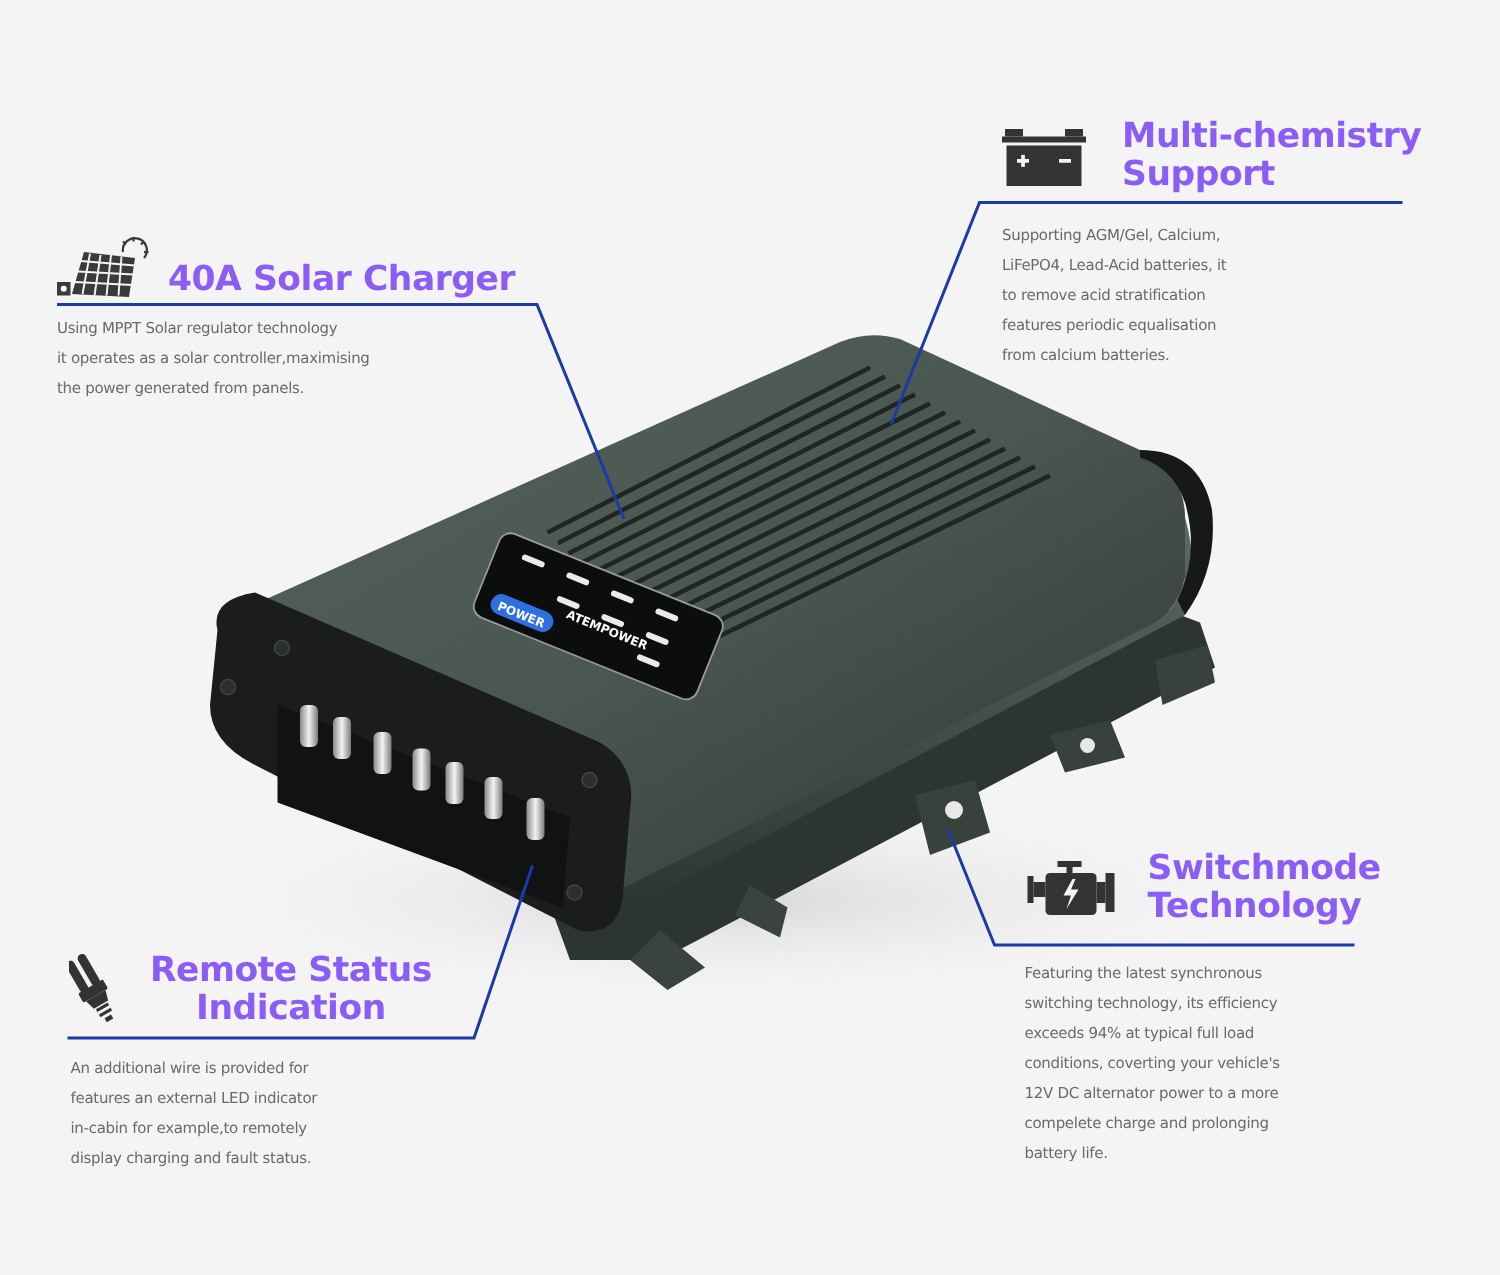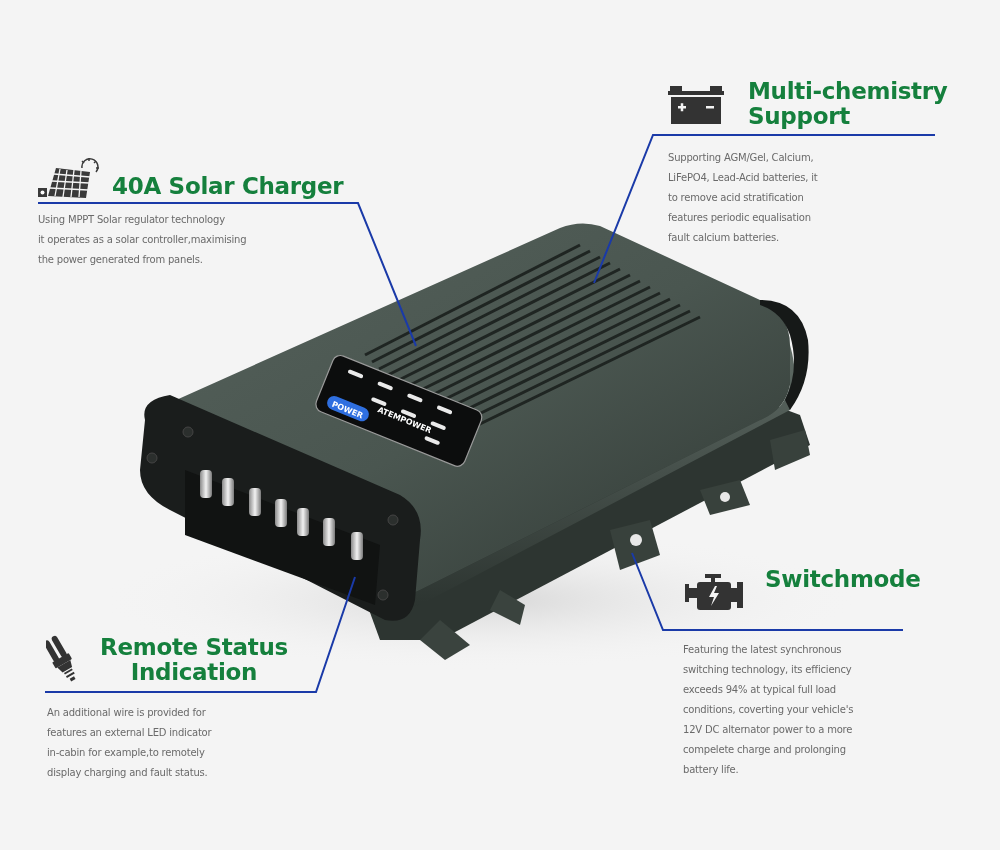--- a/index.html
+++ b/index.html
@@ -5,21 +5,21 @@
   html, body { margin: 0; padding: 0; }
   body {
     width: 1000px; height: 850px; position: relative; overflow: hidden;
     background: #f4f4f4;
     font-family: "DejaVu Sans", "Liberation Sans", sans-serif;
     color: #2a2a2a;
   }
   .abs { position: absolute; }
   .title {
     font-family: "DejaVu Sans", sans-serif;
-    font-weight: bold; color: #15803d; font-size: 23px; line-height: 25px;
+    font-weight: bold; color: #8b5cf6; font-size: 23px; line-height: 25px;
     letter-spacing: -0.3px;
   }
   .body-text {
     font-family: "DejaVu Sans", sans-serif;
     color: #6a6a6a; font-size: 10px; line-height: 20px; letter-spacing: -0.2px;
   }
   .connectors { position: absolute; left: 0; top: 0; width: 1000px; height: 850px; pointer-events: none; }
   .device { position: absolute; left: 0; top: 0; width: 1000px; height: 850px; }
 </style>
 </head>
@@ -173,37 +173,38 @@
   </svg>
   <div class="abs title" style="left:80px; top:1px; white-space:nowrap;">
     <div>Multi-chemistry</div>
     <div>Support</div>
   </div>
   <div class="abs body-text" style="left:0; top:70px; white-space:nowrap;">
     <div>Supporting AGM/Gel, Calcium,</div>
     <div>LiFePO4, Lead-Acid batteries, it</div>
     <div>to remove acid stratification</div>
     <div>features periodic equalisation</div>
-    <div>fault calcium batteries.</div>
+    <div>from calcium batteries.</div>
   </div>
 </div>
 
 <div class="abs" style="left:683px; top:566px;">
   <svg class="abs" style="left:0; top:8px;" width="64" height="38" viewBox="0 0 64 38">
     <rect x="22" y="0" width="16" height="4" fill="#333"></rect>
     <rect x="28" y="4" width="4" height="4" fill="#333"></rect>
     <rect x="14" y="8" width="34" height="28" rx="3" fill="#333"></rect>
     <rect x="48" y="14" width="6" height="14" fill="#333"></rect>
     <rect x="54" y="8" width="6" height="26" fill="#333"></rect>
     <rect x="6" y="14" width="8" height="10" fill="#333"></rect>
     <rect x="2" y="10" width="4" height="18" fill="#333"></rect>
     <polygon points="32,12 26,23 31,23 28,32 36,19 31,19 34,12" fill="#f4f4f4"></polygon>
   </svg>
   <div class="abs title" style="left:82px; top:1px; white-space:nowrap;">
     <div>Switchmode</div>
+    <div>Technology</div>
   </div>
   <div class="abs body-text" style="left:0; top:74px; white-space:nowrap;">
     <div>Featuring the latest synchronous</div>
     <div>switching technology, its efficiency</div>
     <div>exceeds 94% at typical full load</div>
     <div>conditions, coverting your vehicle's</div>
     <div>12V DC alternator power to a more</div>
     <div>compelete charge and prolonging</div>
     <div>battery life.</div>
   </div>

